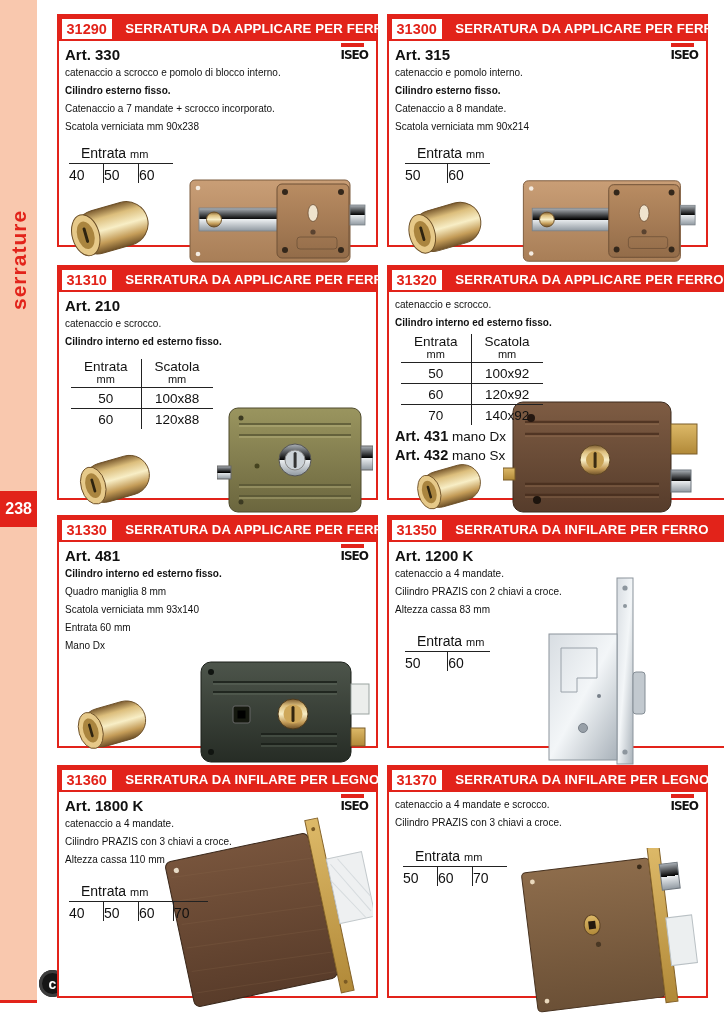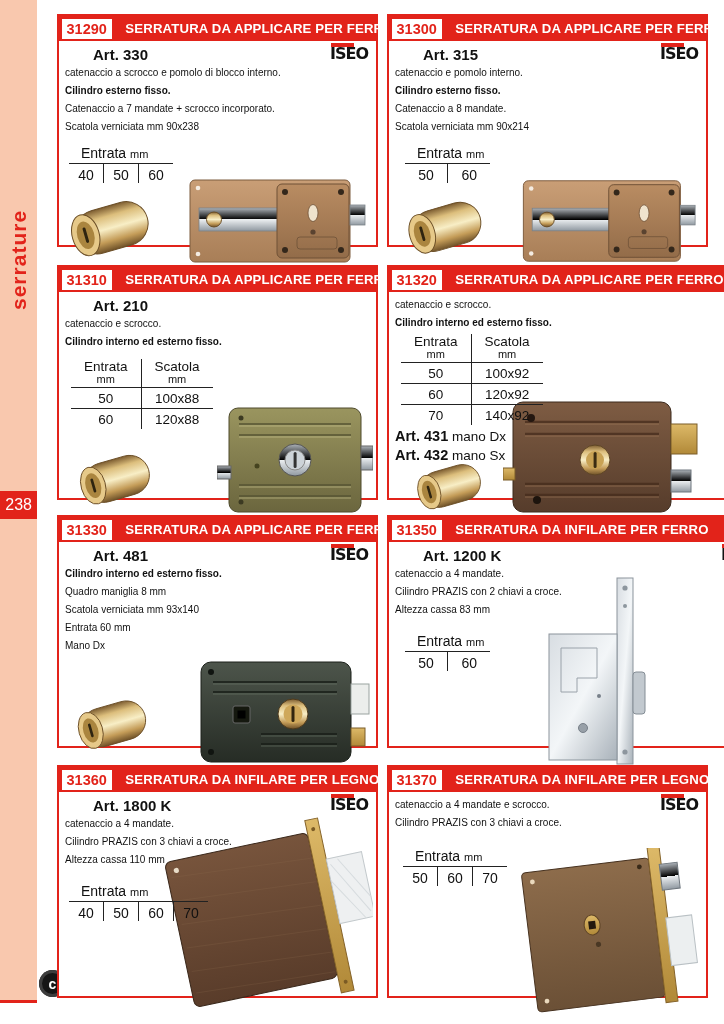--- a/index.html
+++ b/index.html
@@ -12,22 +12,22 @@
     position:absolute; left:0; top:0; width:37px; height:1000px;
     background:#f9c8ae; border-bottom:3px solid #e2231a;
   }
   .sidebar-label {
     position:absolute; left:0; top:150px; width:37px; height:220px;
     display:flex; align-items:center; justify-content:center;
     writing-mode:vertical-rl; transform:rotate(180deg);
     color:#e2231a; font-weight:bold; font-size:21px; letter-spacing:1px;
   }
   .page-num {
-    position:absolute; left:0; top:491px; width:37px; height:28px;
-    background:#e2231a; color:#fff; font-weight:normal; font-size:16px;
+    position:absolute; left:0; top:491px; width:37px; height:36px;
+    background:#e2231a; color:#fff; font-weight:bold; font-size:16px;
     display:flex; align-items:center; justify-content:flex-end;
     padding-right:5px; box-sizing:border-box;
   }
   .corner-dot {
     position:absolute; left:39px; top:970px; width:27px; height:27px;
     border-radius:50%; background:#161616; color:#fff; font-weight:bold; font-size:14px;
     display:flex; align-items:center; justify-content:center;
     box-shadow:inset 0 0 0 3px #3d3d3d;
   }
   
@@ -38,39 +38,39 @@
   .code-box {
     background:#fff; margin:2.5px; padding:0 5px; color:#e2231a; font-weight:bold;
     font-size:14.5px; display:flex; align-items:center;
   }
   .head-title {
     color:#fff; font-weight:bold; font-size:13.2px; letter-spacing:.15px;
     display:flex; align-items:center; margin-left:11px; white-space:nowrap;
   }
   .cell-body { position:relative; padding:4px 8px 0 6px; height:calc(100% - 25px); box-sizing:border-box; }
   .cell-body > .txt { position:relative; z-index:1; }
-  .art { font-weight:bold; font-size:15px; line-height:19px;margin-left:28px; }
+  .art { font-weight:bold; font-size:15px; line-height:19px; }
   .line { font-size:10px; line-height:18px; }
   .line.bold { font-weight:bold; }
   .extra { font-size:13.5px; line-height:19px; }
   .extra b { font-size:14.5px; }
   
   .iseo { position:absolute; top:5px; right:8px; line-height:1; z-index:2; }
   .iseo b {
-    font-family:"DejaVu Sans", sans-serif; font-weight:bold; font-size:16px;
+    font-family:"DejaVu Sans", sans-serif; font-weight:bold; font-size:12px;
     letter-spacing:-1px; color:#121212;
   }
   .iseo-bar { position:absolute; left:1px; top:-3px; width:23px; height:4px; background:#e2231a; }
   
   .entrata { display:inline-block; position:relative; z-index:1; margin-left:4px; }
   .entrata-head { font-size:14px; padding:0 6px 2px 12px; border-bottom:1.6px solid #222; white-space:nowrap; }
   .entrata-head .unit { font-size:11px; }
   .entrata-vals { display:flex; }
   .entrata-vals .val {
-    flex:1 1 0; min-width:34px; text-align:center; font-size:14px; padding-top:3px;
+    flex:1 1 0; min-width:34px; font-size:14px; padding-top:3px;
     border-left:1.6px solid #222;
   }
   .entrata-vals .val:first-child { border-left:none; }
   
   .spec { border-collapse:collapse; text-align:center; font-size:13.5px; position:relative; z-index:1; margin-left:6px; }
   .spec th { font-weight:normal; padding:0 13px 2px; border-bottom:1.6px solid #222; line-height:15px; }
   .spec th .unit { display:block; font-size:11px; line-height:11px; }
   .spec td { padding:3px 13px 2px; }
   .spec tbody tr + tr td { border-top:1.6px solid #222; }
   .spec .c2 { border-left:1.6px solid #222; }

